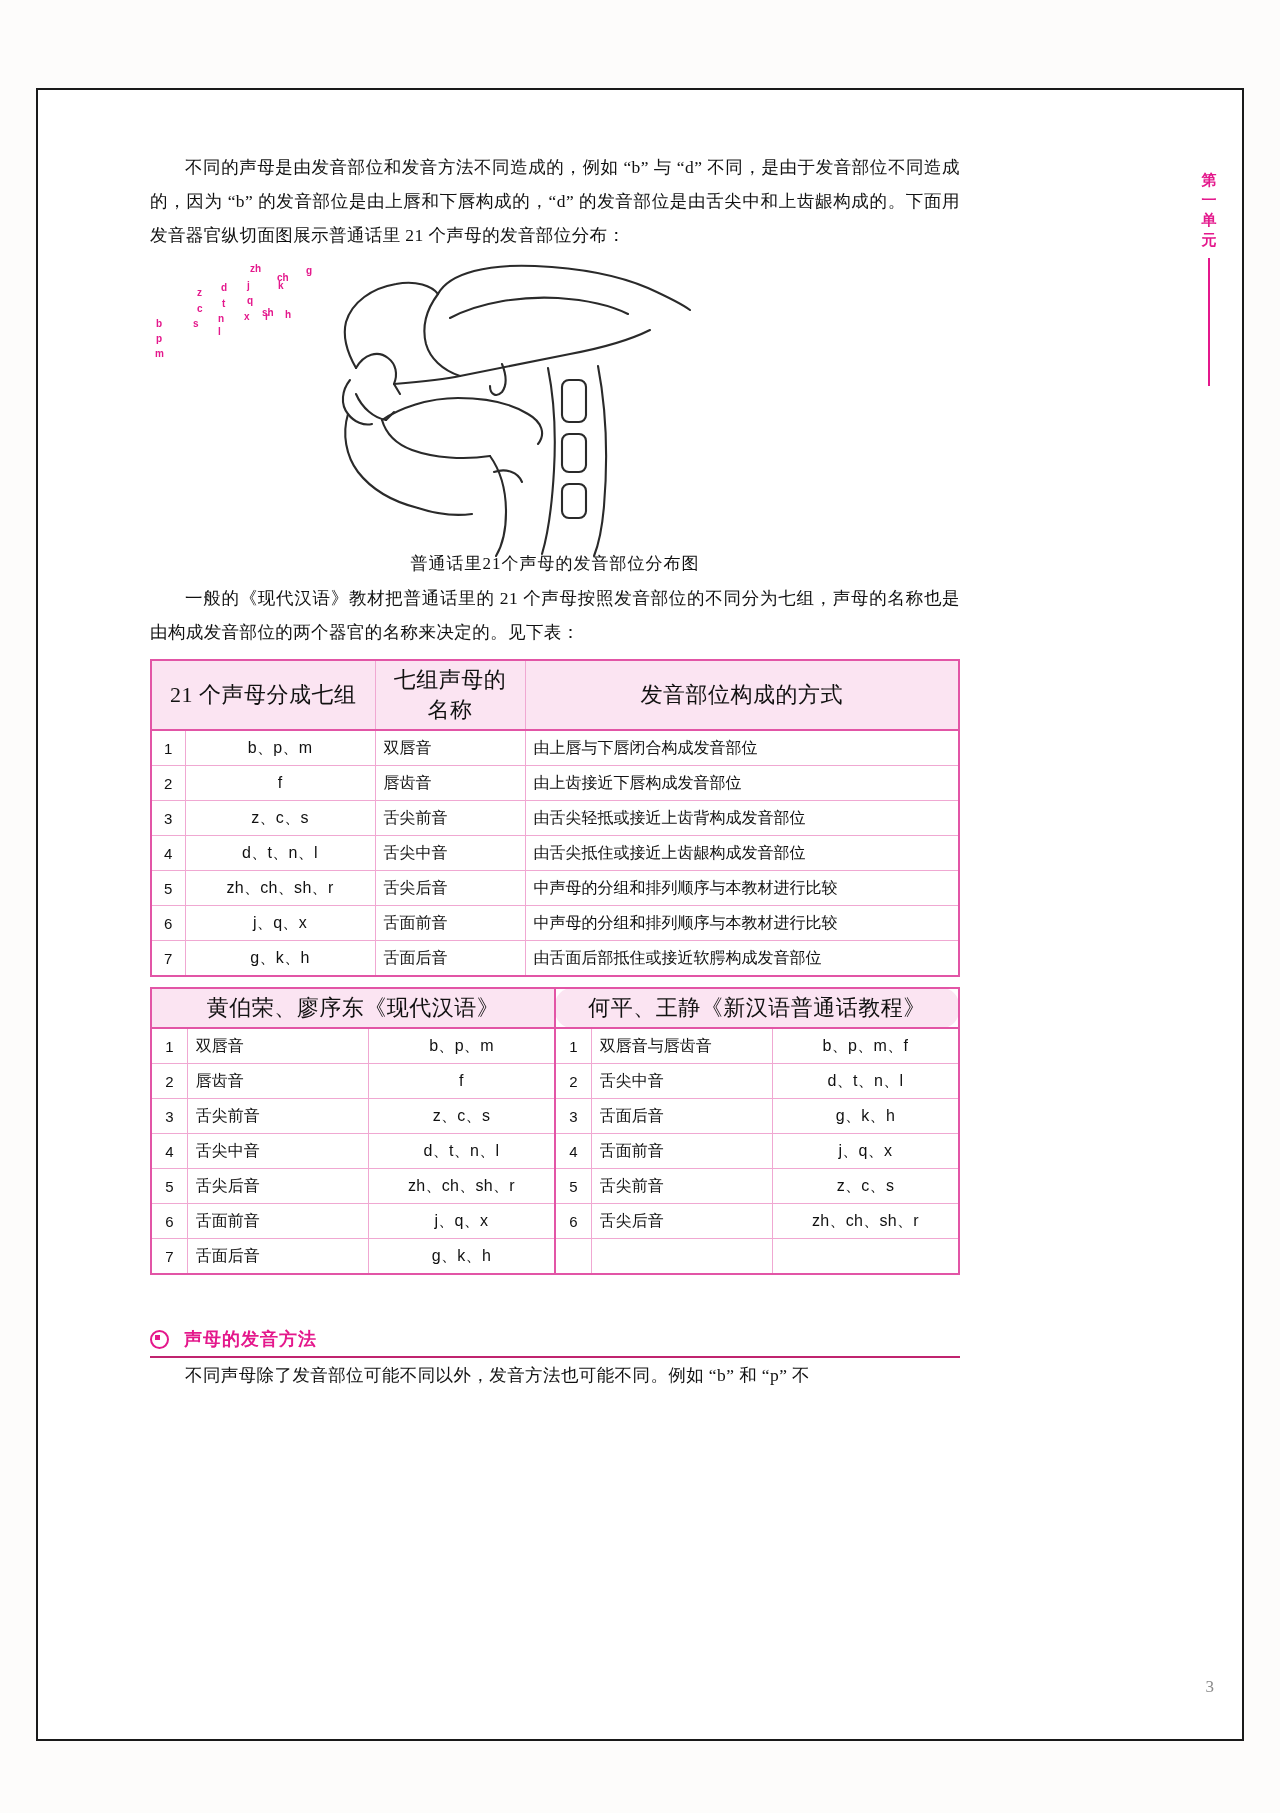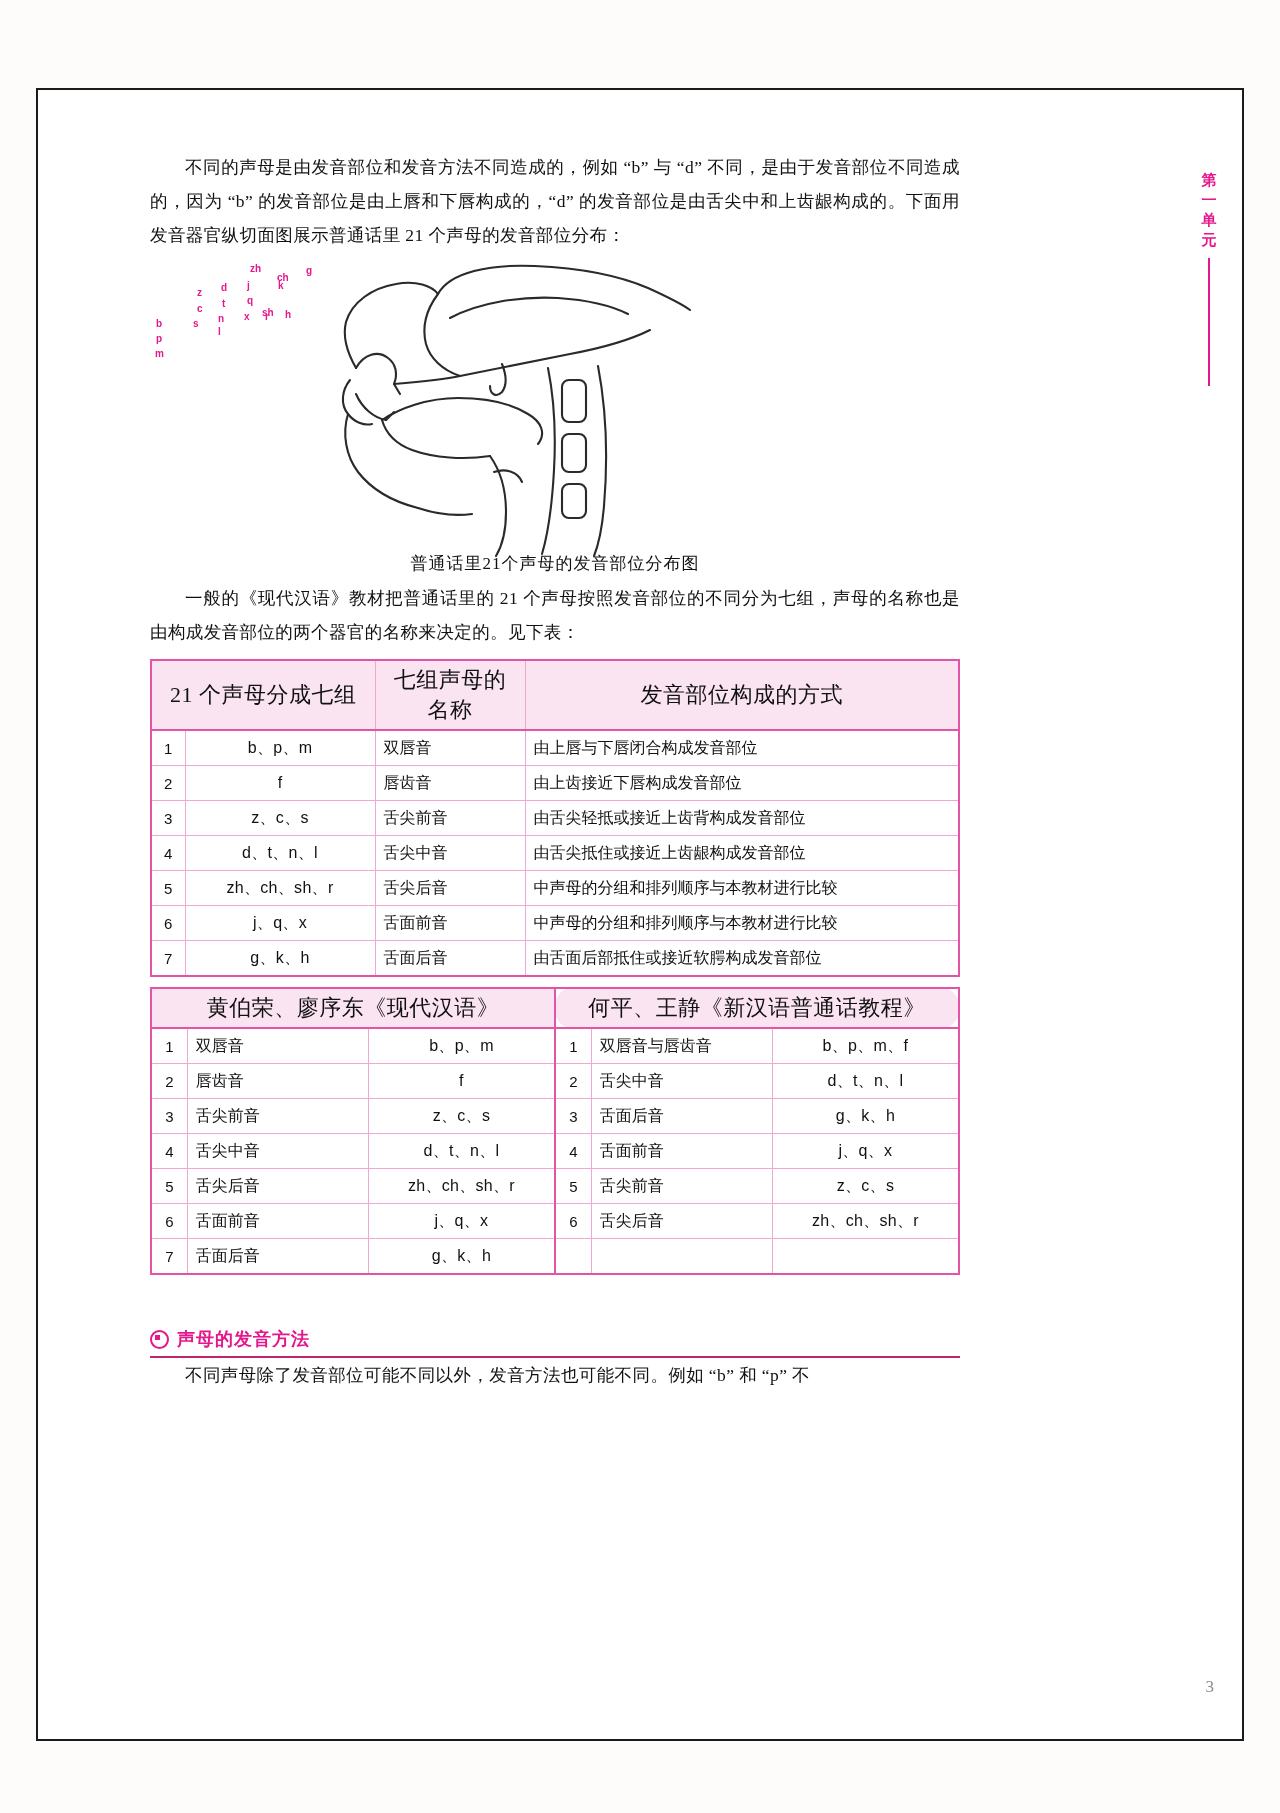--- a/index.html
+++ b/index.html
@@ -94,21 +94,21 @@
   .t1 .c-group{width:190px;}
   .t1 .c-name{width:150px;}
   .t2 .c-idx{width:34px;}
   .t2 .c-name{width:170px;}
   .t2 .c-let{width:175px;}
   .t2 .sep{border-left:2px solid #e255a6;border-radius:17px;}
 
   
   .sec-head{
     margin-top:52px;
-    display:flex;align-items:center;gap:8px;
+    display:flex;align-items:center;gap:15px;
     border-bottom:2px solid #c0246f;
     padding-bottom:5px;
     width:810px;
   }
   .sec-bullet{
     width:15px;height:15px;border-radius:50%;
     border:2px solid #e4188c;
     display:inline-block;position:relative;flex:none;
   }
   .sec-bullet:after{

